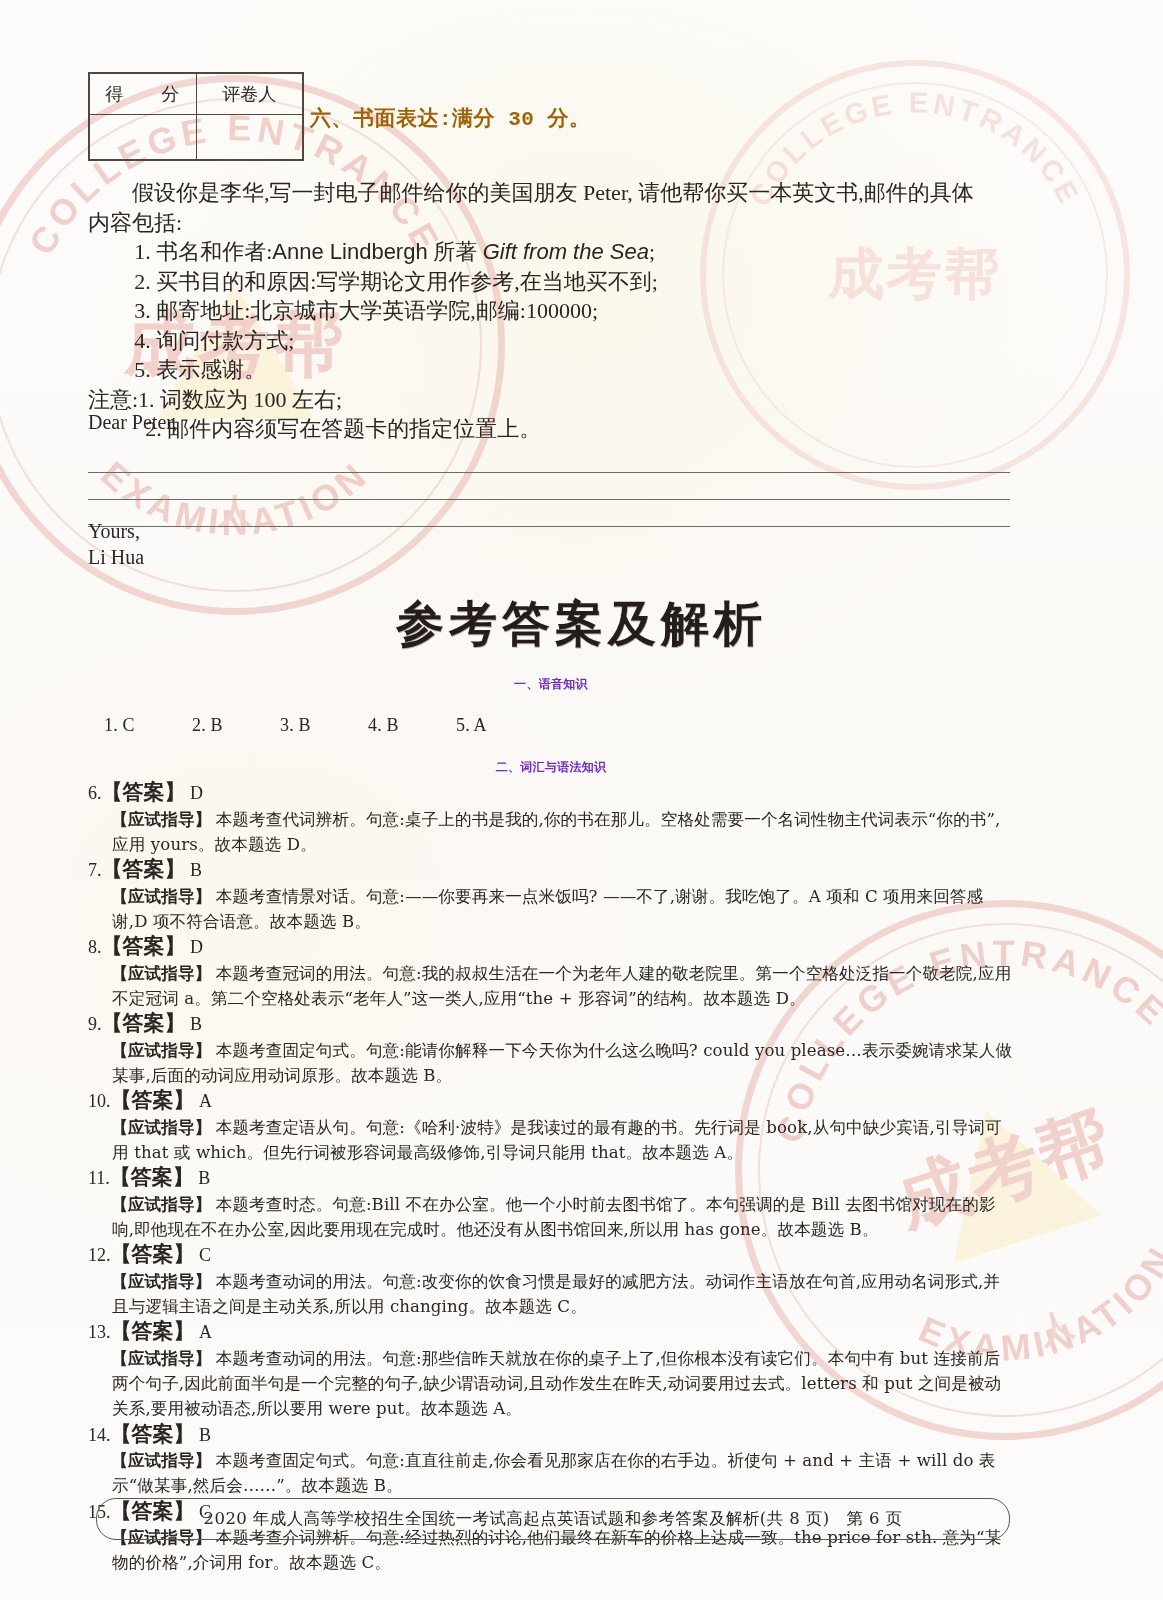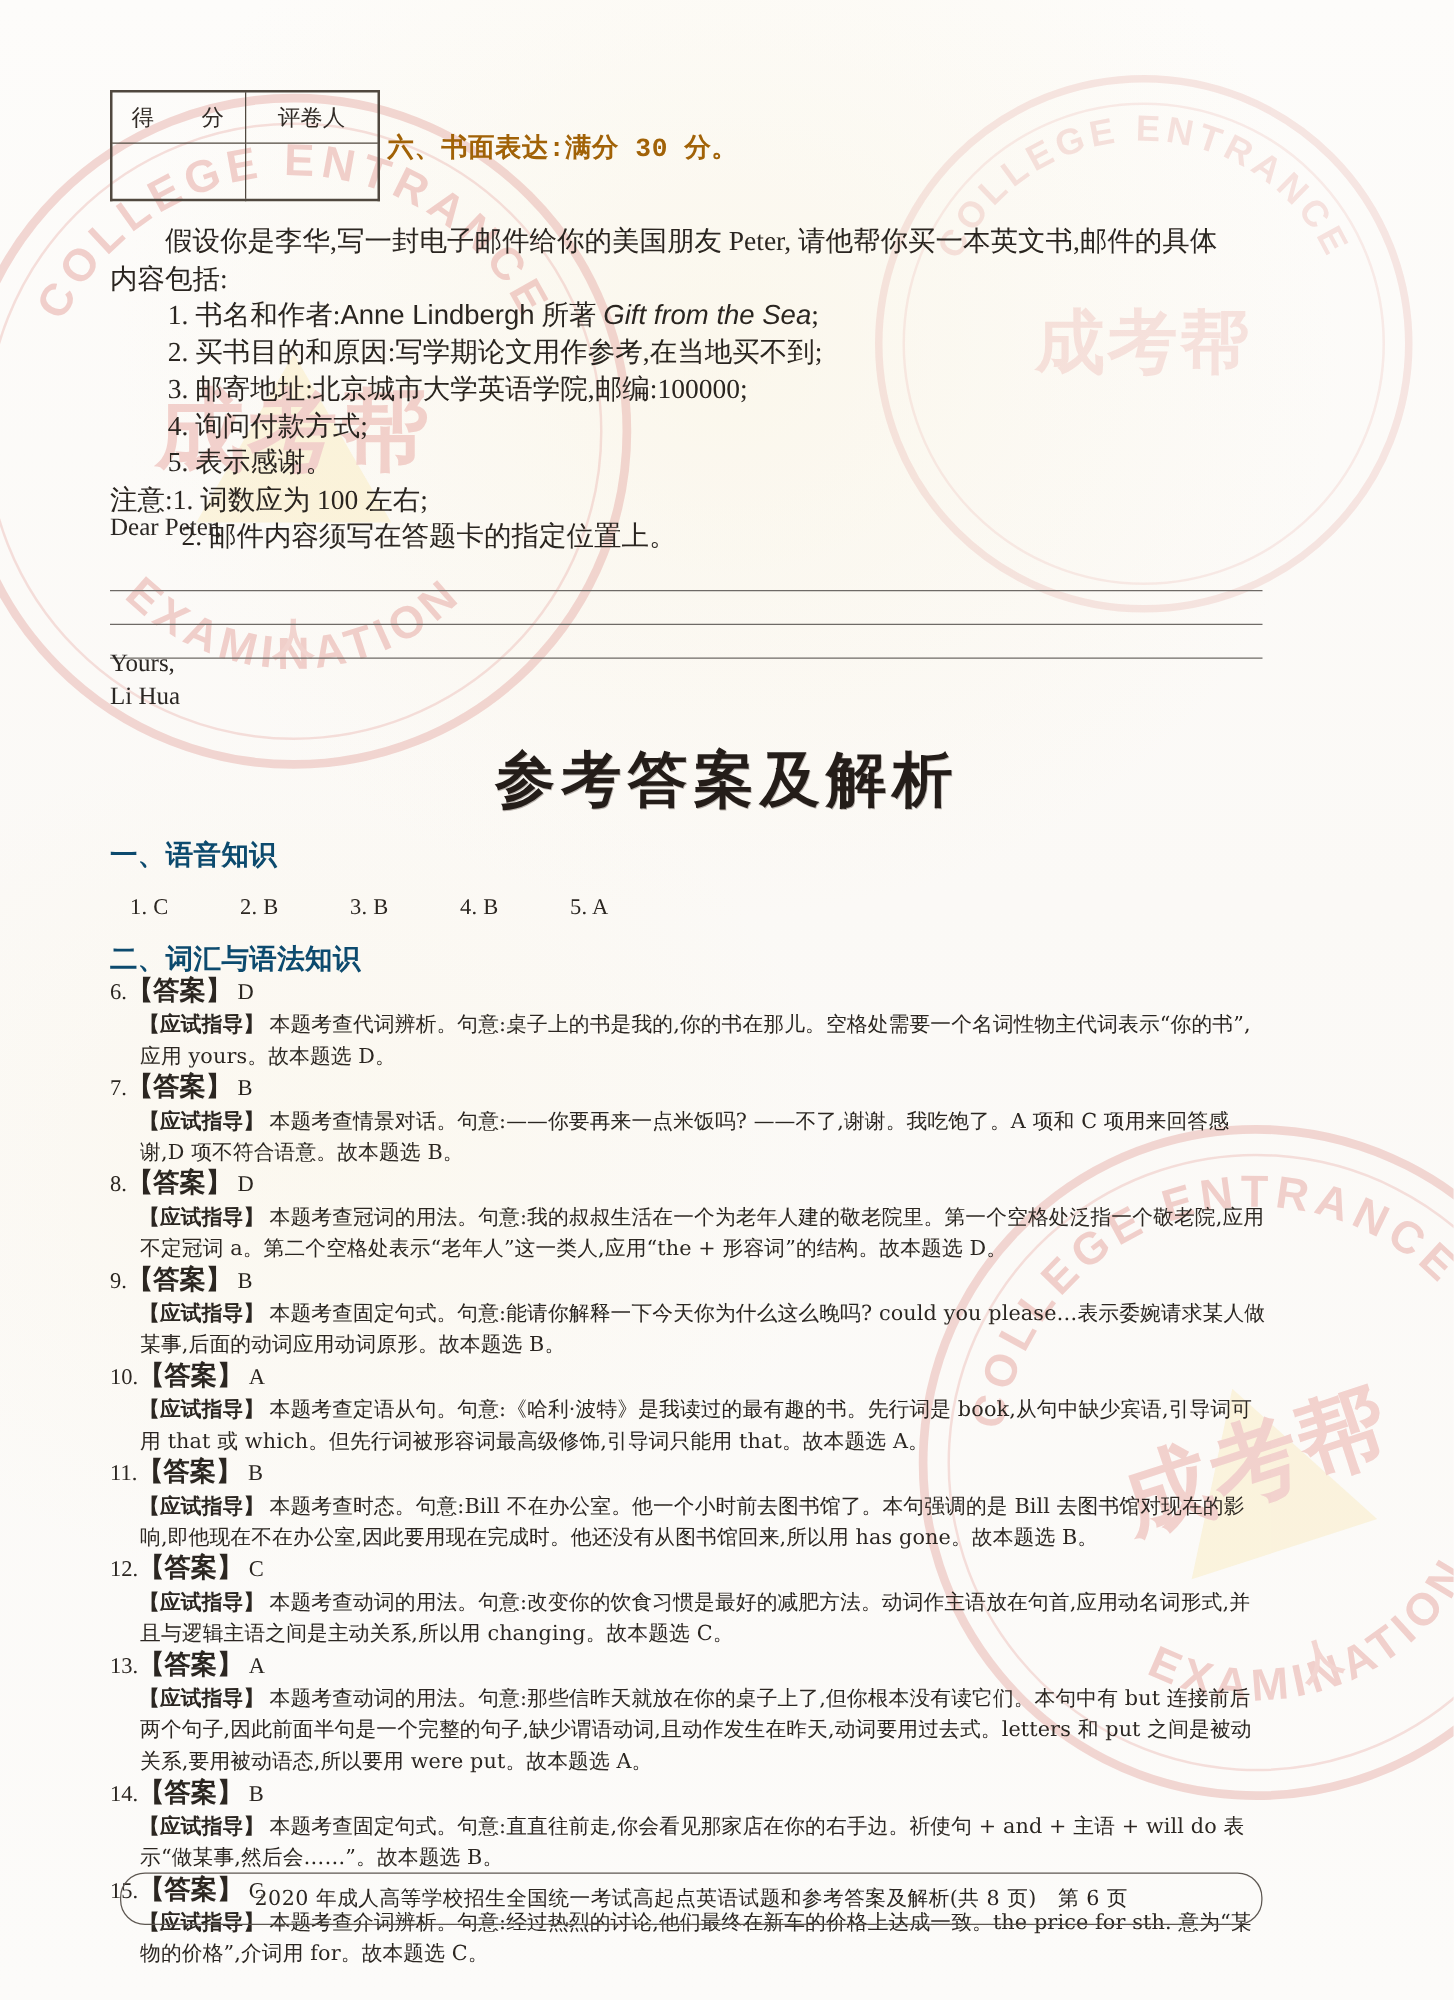--- a/index.html
+++ b/index.html
@@ -190,24 +190,25 @@
     left: 88px;
     top: 672px;
     width: 926px;
     font-size: 16.6px;
     line-height: 25.4px;
     color: #2b2621;
   }
   .ans-sec-title {
     font-family: "DejaVu Sans", sans-serif;
     font-weight: bold;
-    font-size: 22px;
+    font-size: 12px;
     letter-spacing: 0.3px;
-    color: #0c4a6e;
+    color: #6d28d9;
     margin: 0;
+    text-align: center;
   }
   .keyrow {
     margin: 16px;
     font-family: "Liberation Serif", serif;
     font-size: 18px;
     letter-spacing: 0.2px;
   }
   .keyrow span { display: inline-block; width: 88px; }
   .qblock { margin: 0; }
   .qline {

